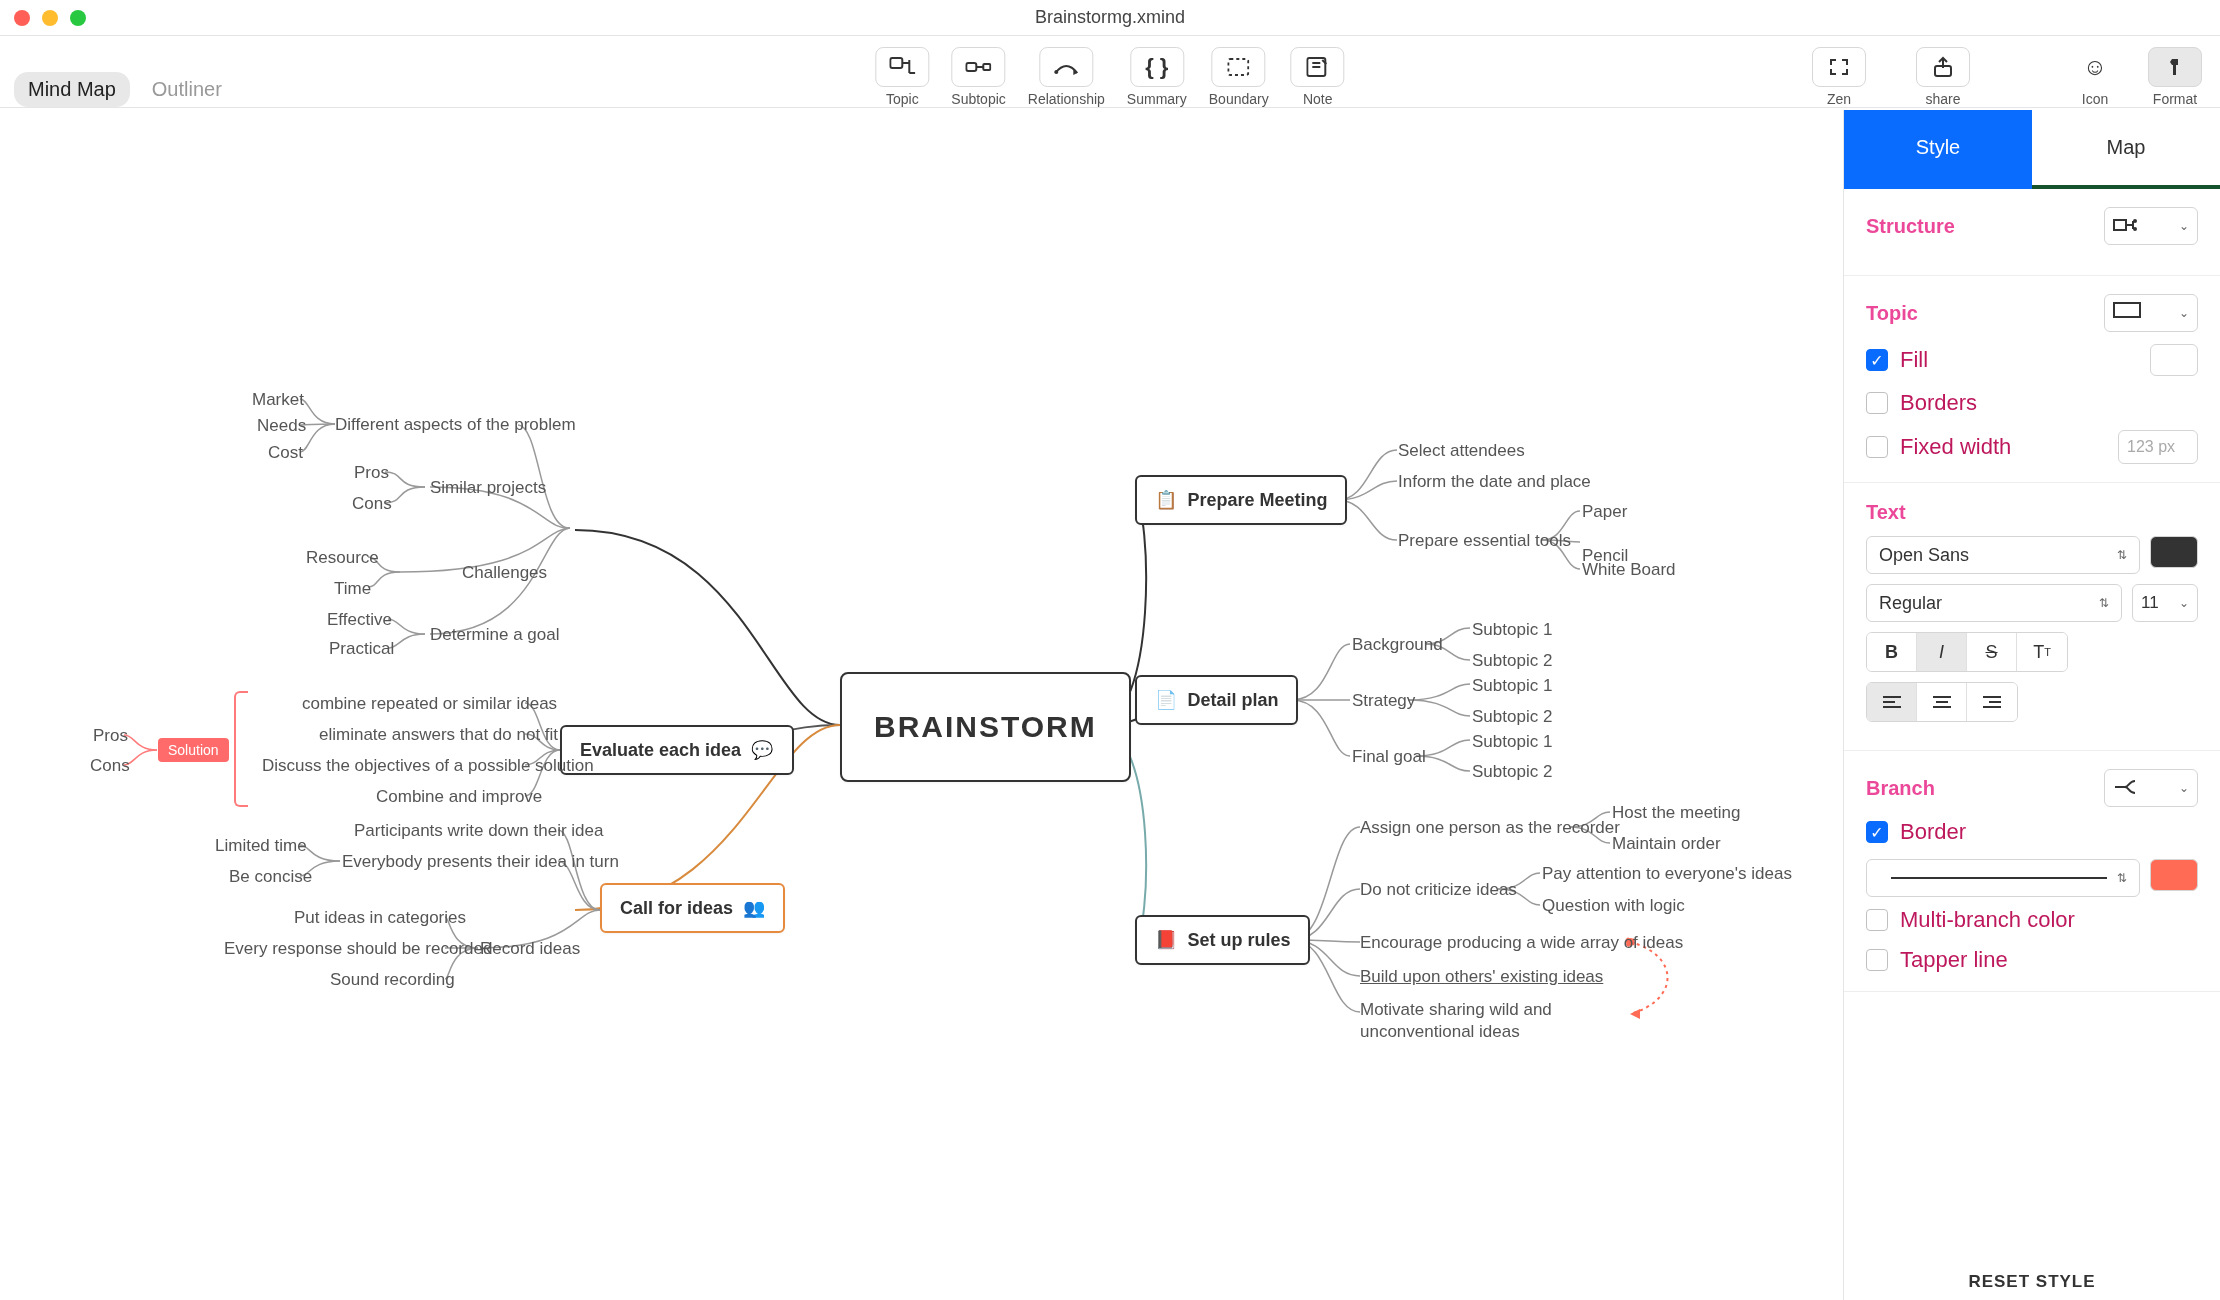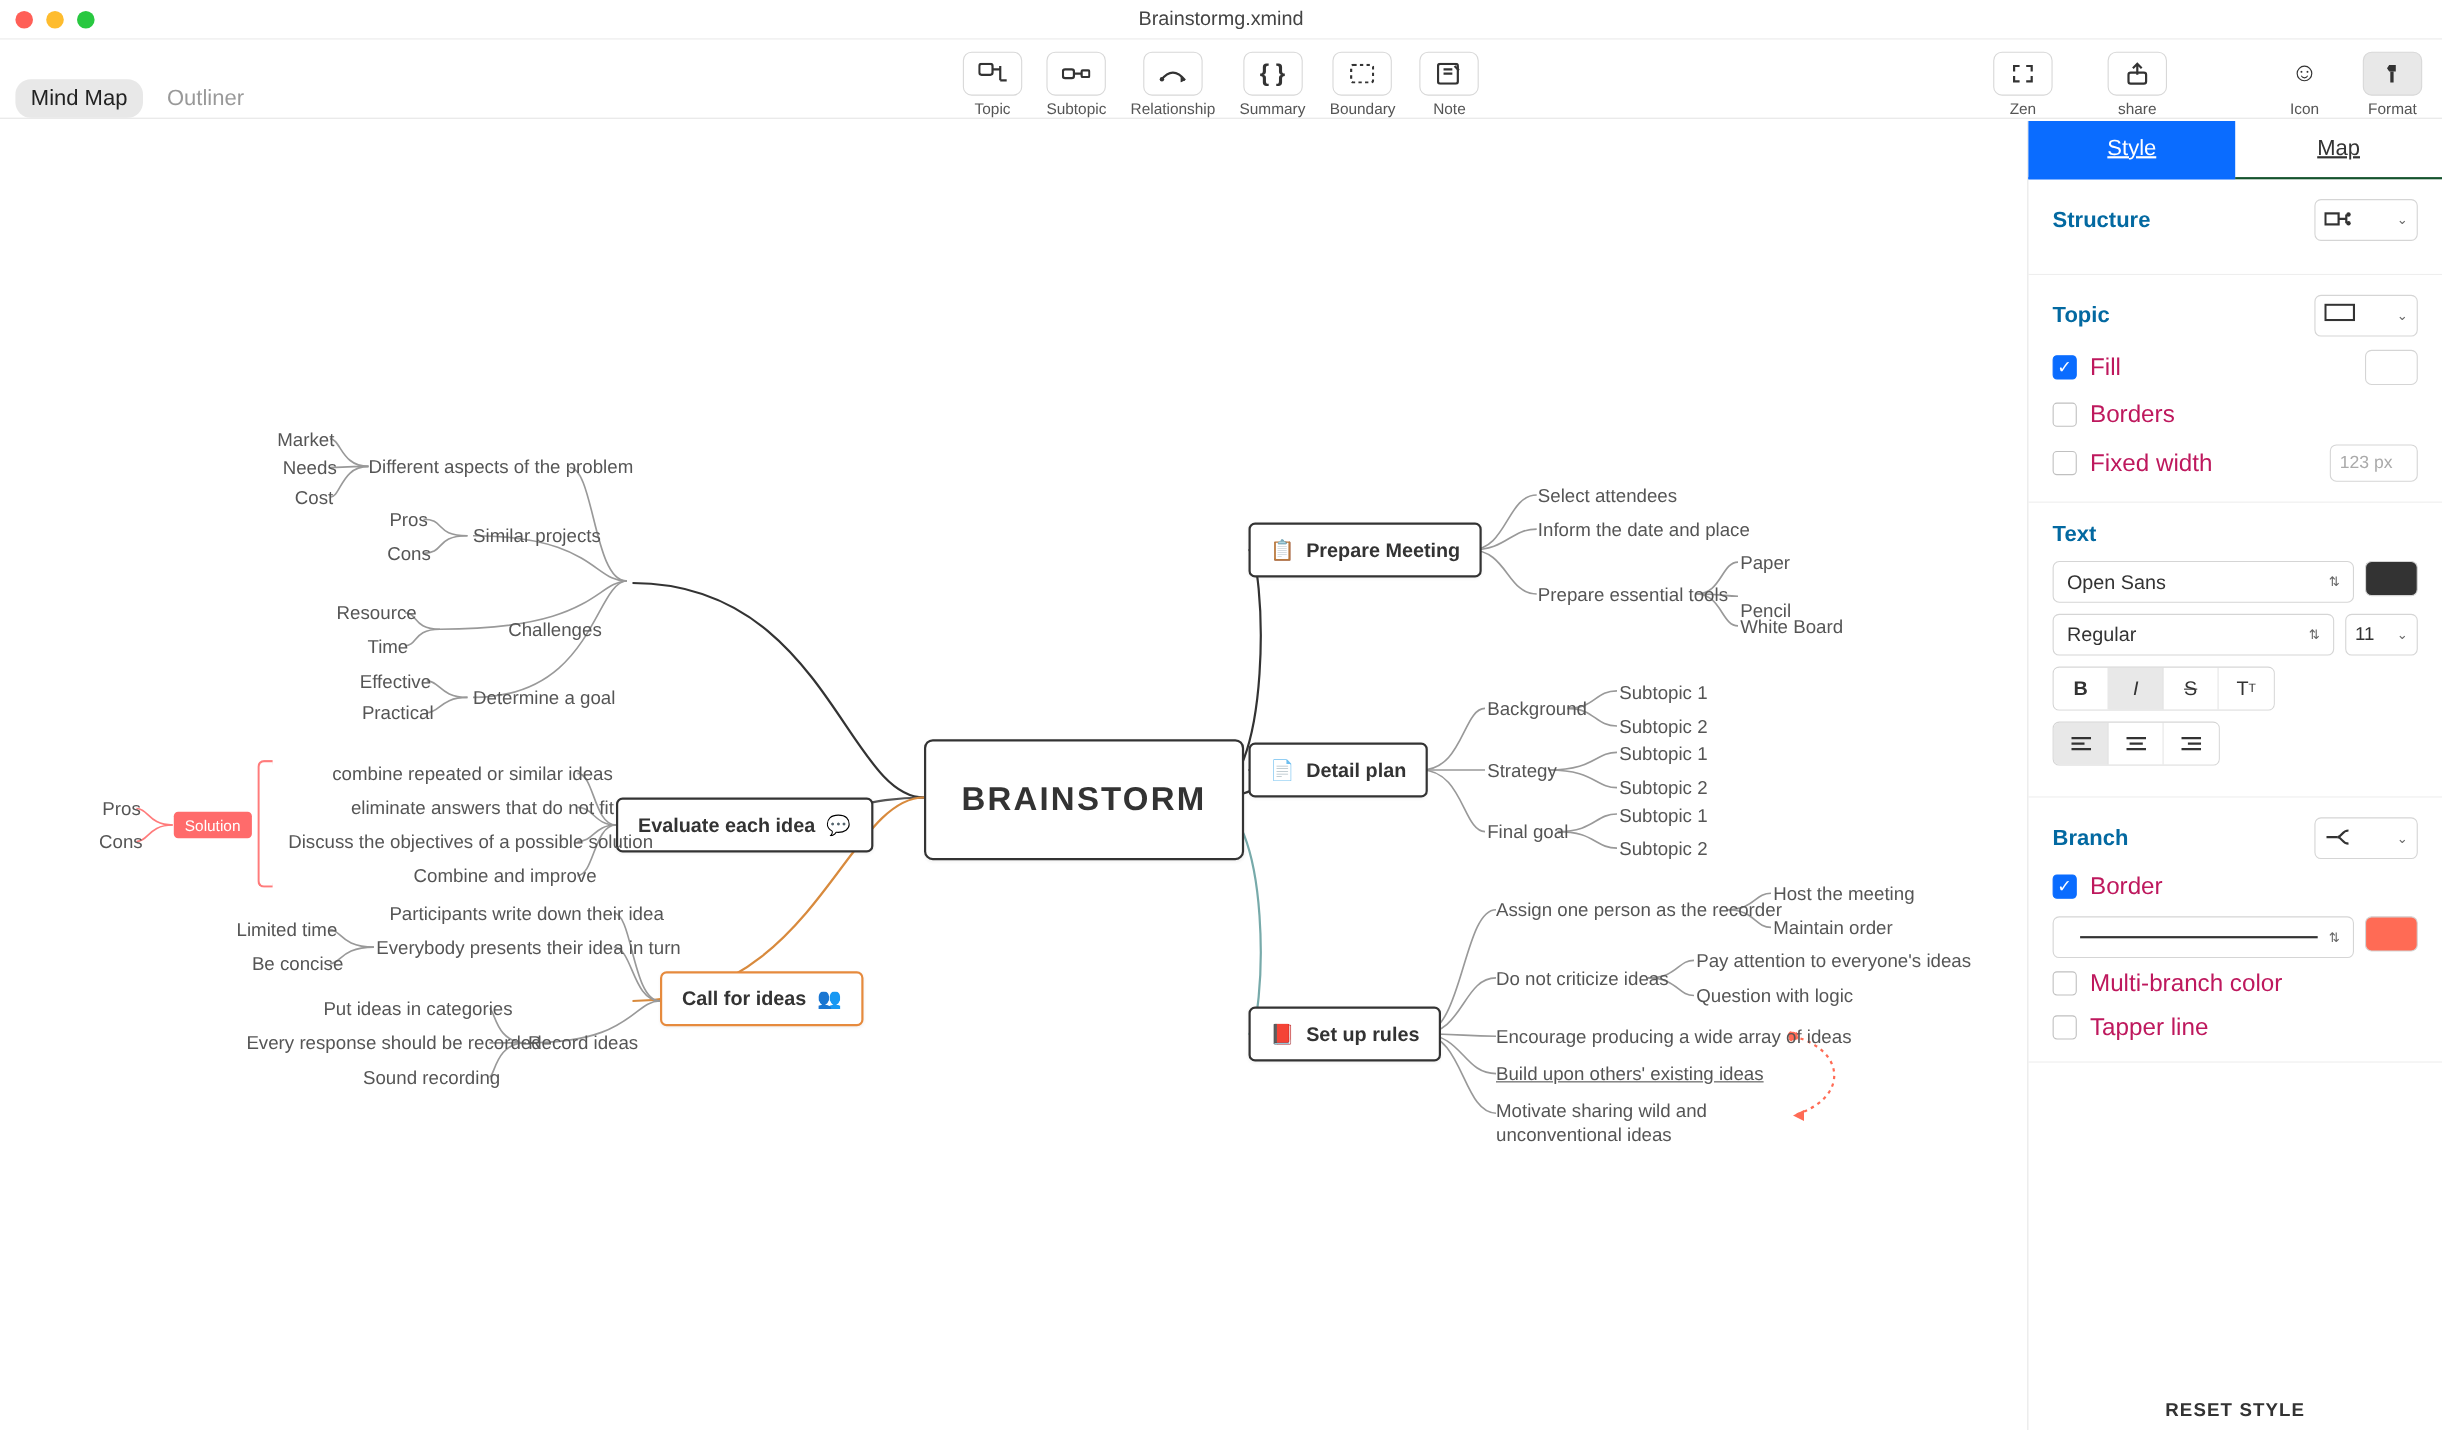--- a/index.html
+++ b/index.html
@@ -95,25 +95,25 @@
 }
 
 
 .sidebar {
   position:absolute; top:110px; right:0; bottom:0; width:377px;
   border-left:1px solid #e5e5e5;
   background:#fff;
   display:flex; flex-direction:column;
 }
 .side-tabs { display:flex; }
-.side-tab { flex:1; text-align:center; padding:14px 0; font-size:20px; cursor:pointer; border-bottom:2px solid #14532d;text-decoration:underline; }
+.side-tab { flex:1; text-align:center; padding:26px 0; font-size:20px; cursor:pointer; border-bottom:4px solid #14532d; }
 .side-tab.active { background:#0a6cff; color:#fff; border-bottom-color:#0a6cff; }
 .side-section { padding: 18px 22px; border-bottom:1px solid #eee; }
 .side-row { display:flex; align-items:center; justify-content:space-between; margin-bottom: 12px; }
-.side-label { font-size:20px; font-weight:700; color:#0369a1; }
+.side-label { font-size:20px; font-weight:700; color:#ec4899; }
 .side-sub { font-size:22px; color:#be185d; }
 .select-box {
   width: 94px; height:38px; border:1px solid #d5d5d5; border-radius:6px;
   display:flex; align-items:center; justify-content:space-between;
   padding: 0 8px; cursor:pointer; background:#fff;
 }
 .chev { font-size:12px; color:#666; }
 .checkbox {
   width:22px; height:22px; border:1px solid #c0c0c0; border-radius:4px;
   background:#fff; display:inline-flex; align-items:center; justify-content:center;

